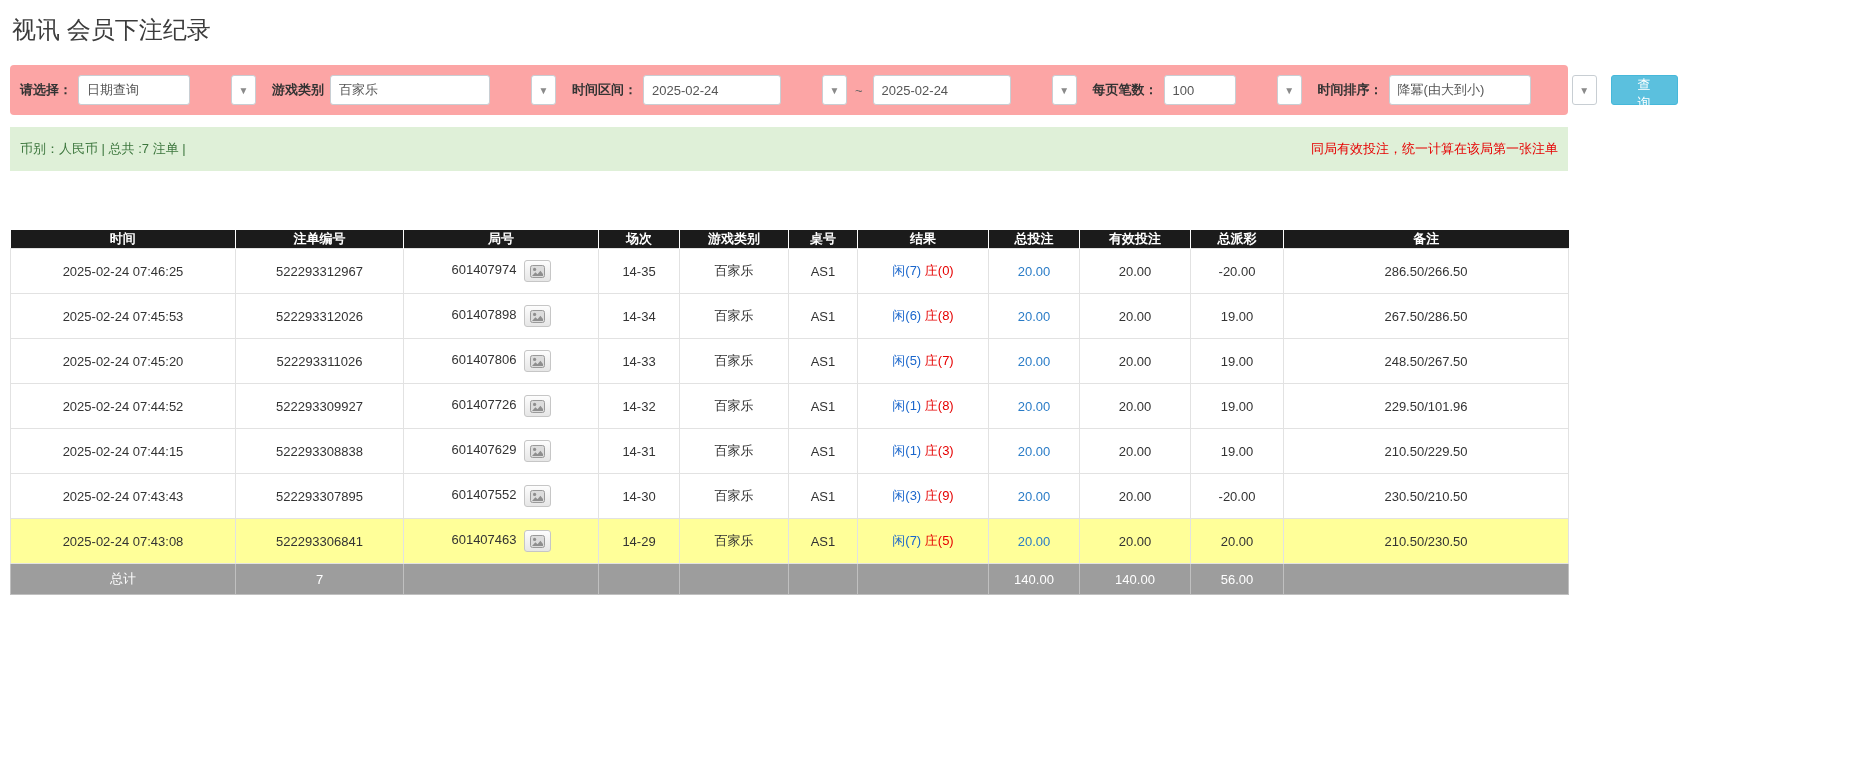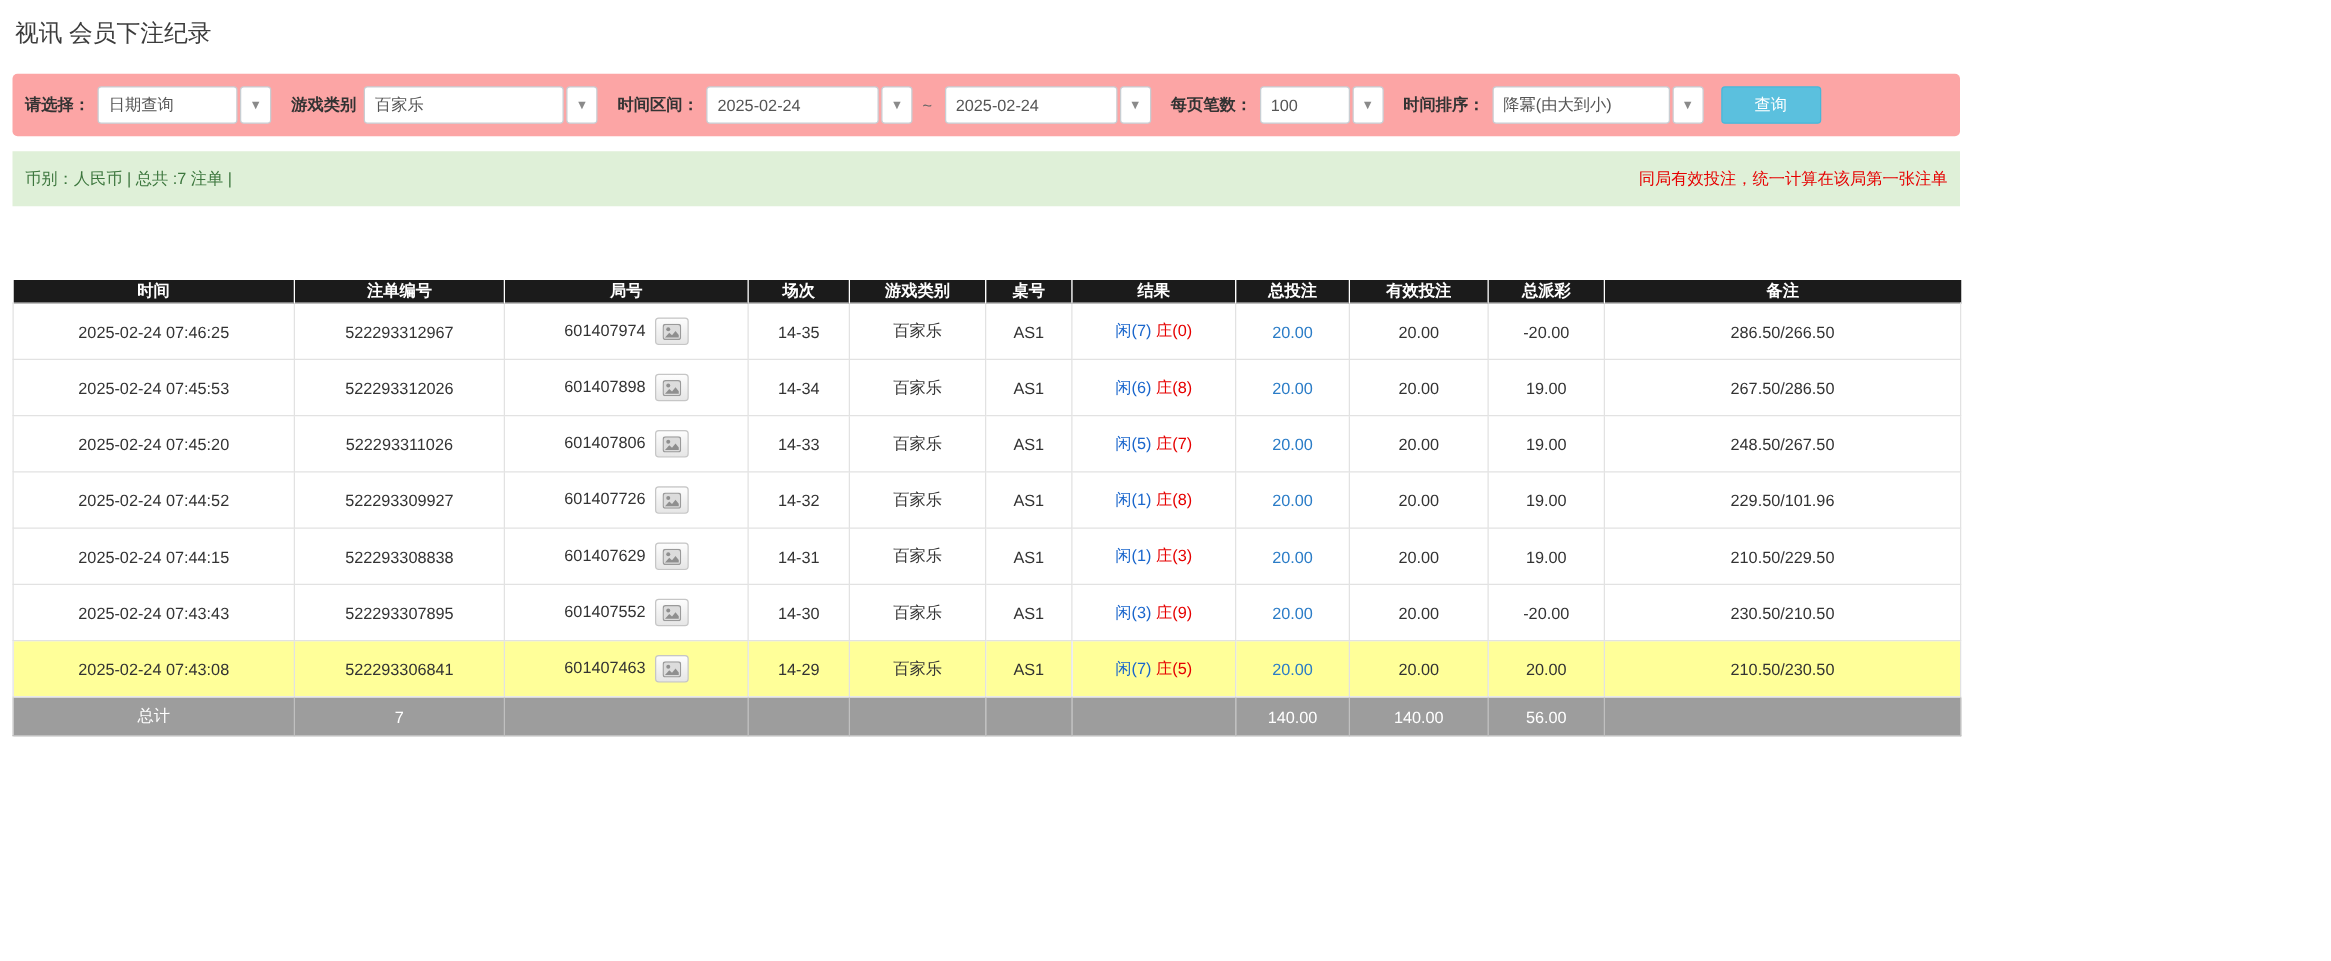--- a/index.html
+++ b/index.html
@@ -5,33 +5,33 @@
   * { box-sizing: border-box; }
   html,body { margin:0; padding:0; }
   body {
     font-family: "Liberation Sans", "DejaVu Sans", sans-serif;
     background:#fff; color:#333;
   }
   .page { position:relative; width:1865px; height:769px; overflow:hidden; background:#fff; }
 
   .title {
     margin:0; padding:14px 0 0 12px;
-    font-size:19px; font-weight:400; color:#3c3c3c;
+    font-size:24px; font-weight:400; color:#3c3c3c;
   }
 
   
   .filter-bar {
     margin:19px 0 0 10px; width:1558px; height:50px;
     background:#fca5a5; border-radius:4px;
     display:flex; align-items:center; padding:0 10px;
     font-size:13px;
   }
   .flabel { font-weight:bold; color:#333; white-space:nowrap; }
   .gap { margin-left:16px; }
-  .combo { display:flex; margin-left:6px; }
+  .combo { display:flex; margin-left:6px;gap:39px; }
   .combo input {
     height:30px; border:1px solid #c8ced3; border-radius:3px;
     padding:0 8px; font-size:13px; color:#555; background:#fff;
     font-family:inherit; outline:none;
   }
   .combo .drop {
     width:25px; height:30px; margin-left:2px;
     border:1px solid #c8ced3; border-radius:3px; background:#fff;
     display:flex; align-items:center; justify-content:center;
     color:#8a8a8a; font-size:10px; cursor:pointer; padding:0;

